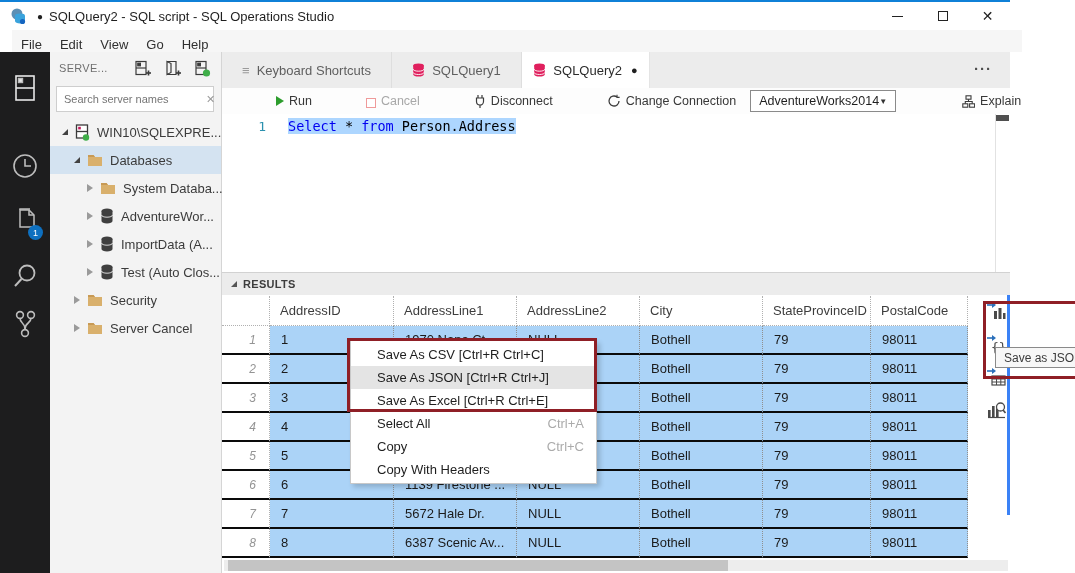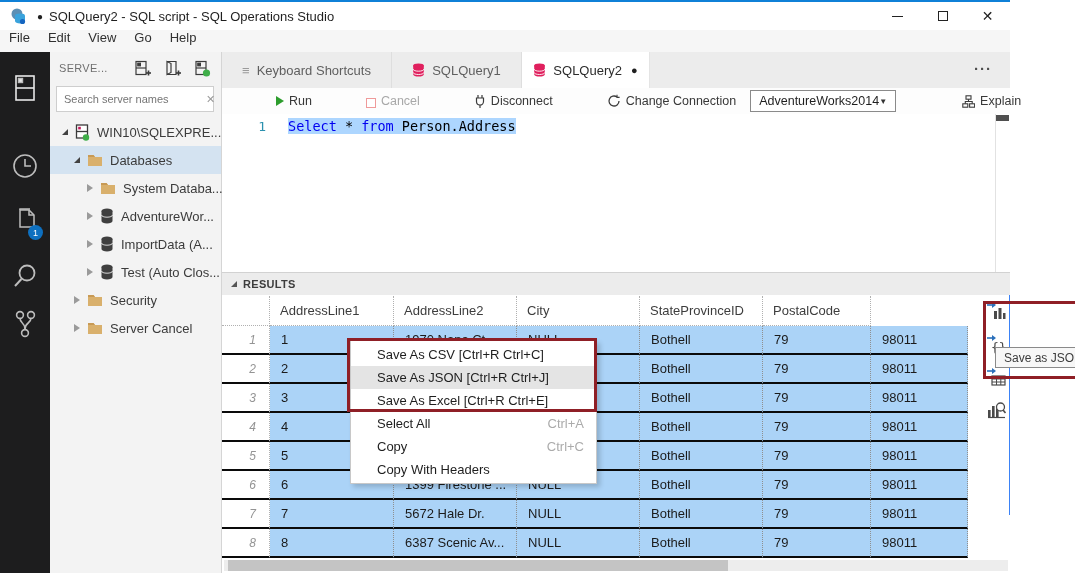--- a/index.html
+++ b/index.html
@@ -1,33 +1,33 @@
 <!DOCTYPE html>
 <html><head>
 <meta charset="utf-8">
 <style>
   * { margin:0; padding:0; box-sizing:border-box; }
   body { font-family:"Liberation Sans", sans-serif; background:#fff; }
   .screen { position:relative; width:1075px; height:573px; overflow:hidden; background:#fff; }
-  .app-window { position:absolute; left:0; top:0; width:1010px; height:515px; background:#fff; border-right:1px solid #3b82f6; }
+  .app-window { position:absolute; left:0; top:0; width:1010px; height:515px; background:#fff; border-right:3px solid #3b82f6; }
 
   
   .accent { position:absolute; left:0; top:0; width:1010px; height:2px; background:#0f80d7; }
   .titlebar { position:absolute; left:0; top:2px; width:1010px; height:28px; display:flex; align-items:center; background:#fff; }
   .app-icon { width:18px; height:18px; margin-left:9px; }
   .title-text { margin-left:10px; font-size:13px; color:#1f1f1f; white-space:nowrap; }
   .dirty-dot { font-size:10px; color:#1f1f1f; margin-right:6px; vertical-align:1px; }
   .win-controls { margin-left:auto; display:flex; height:100%; }
   .win-btn { width:45px; height:100%; display:flex; align-items:center; justify-content:center; color:#222; font-size:13px; }
   .min-glyph { display:inline-block; width:11px; height:1px; background:#222; }
   .max-glyph { display:inline-block; width:10px; height:10px; border:1px solid #222; }
   .close-glyph { font-size:14px; line-height:1; }
 
   
-  .menubar { position:absolute; left:0; top:30px; width:1010px; height:22px; background:#f6f6f6; display:flex; align-items:flex-start; }
+  .menubar { position:absolute; left:12px; top:30px; width:1010px; height:22px; background:#f6f6f6; display:flex; align-items:flex-end; }
   .menu-item { font-size:13px; color:#303030; padding:0 9px; }
 
   
   .activitybar { position:absolute; left:0; top:52px; width:50px; height:521px; background:#1d1d1e; }
   .act-item { position:absolute; left:0; width:50px; height:44px; display:flex; align-items:center; justify-content:center; }
   .act-item svg { stroke:#bdbdbd; fill:none; stroke-width:1.4; }
   .act-badge { position:absolute; right:7px; bottom:2px; width:15px; height:15px; border-radius:50%; background:#0e70c0; color:#fff; font-size:9px; display:flex; align-items:center; justify-content:center; }
 
   
   .sidebar { position:absolute; left:50px; top:52px; width:172px; height:521px; background:#f3f3f3; border-right:1px solid #d5d5d5; }
@@ -353,20 +353,21 @@
       </div>
 
       <div class="results-bar">
         <span class="res-tri"></span>
         <span class="res-label">RESULTS</span>
       </div>
 
       <div class="grid">
         <div class="grow">
           <div class="gh"></div>
+          <div class="gh">AddressID</div>
           <div class="gh">AddressLine1</div>
           <div class="gh">AddressLine2</div>
           <div class="gh">City</div>
           <div class="gh">StateProvinceID</div>
           <div class="gh">PostalCode</div>
         </div>
         <div class="grow">
           <div class="gc rn">1</div>
           <div class="gc sel">1</div>
           <div class="gc sel">1970 Napa Ct.</div>
@@ -407,21 +408,21 @@
           <div class="gc sel">5</div>
           <div class="gc sel"></div>
           <div class="gc sel"></div>
           <div class="gc sel">Bothell</div>
           <div class="gc sel">79</div>
           <div class="gc sel">98011</div>
         </div>
         <div class="grow">
           <div class="gc rn">6</div>
           <div class="gc sel">6</div>
-          <div class="gc sel">1399 Firestone ...</div>
+          <div class="gc sel">1139 Firestone ...</div>
           <div class="gc sel">NULL</div>
           <div class="gc sel">Bothell</div>
           <div class="gc sel">79</div>
           <div class="gc sel">98011</div>
         </div>
         <div class="grow">
           <div class="gc rn">7</div>
           <div class="gc sel">7</div>
           <div class="gc sel">5672 Hale Dr.</div>
           <div class="gc sel">NULL</div>

